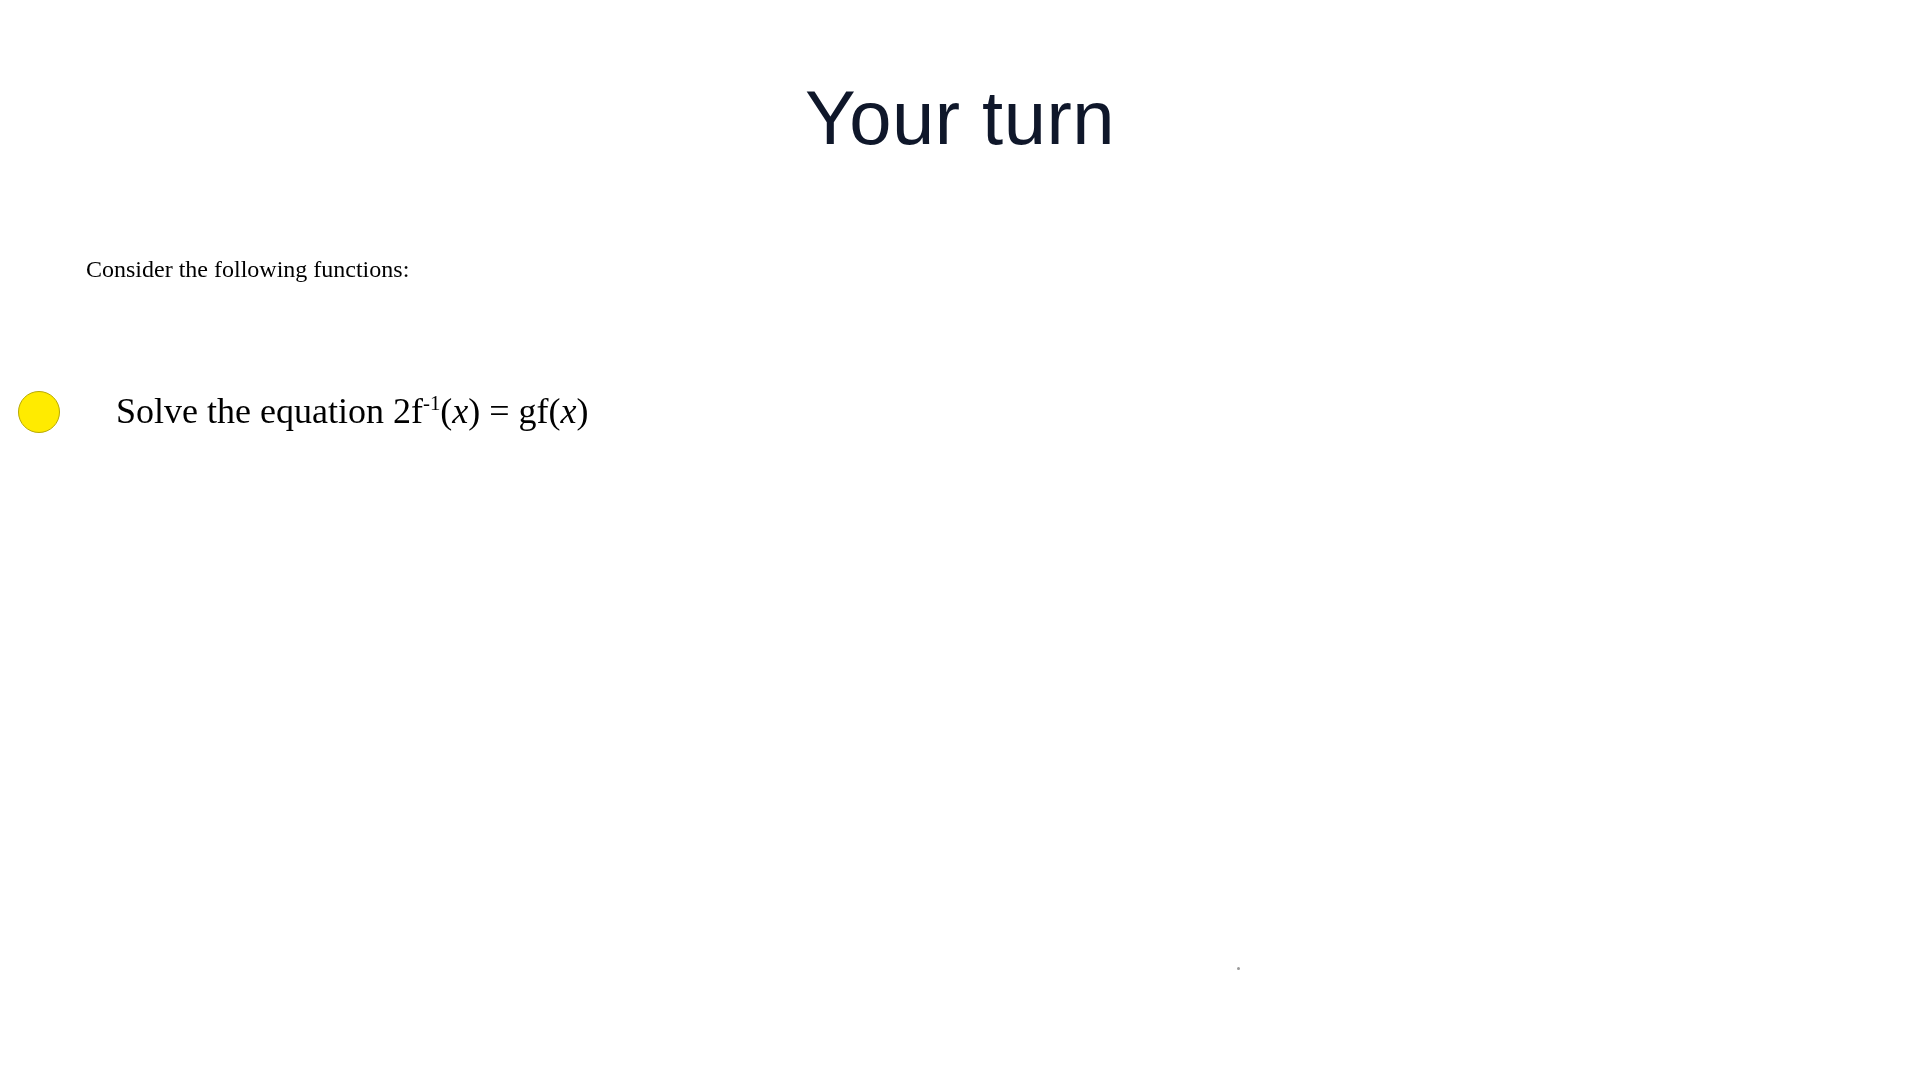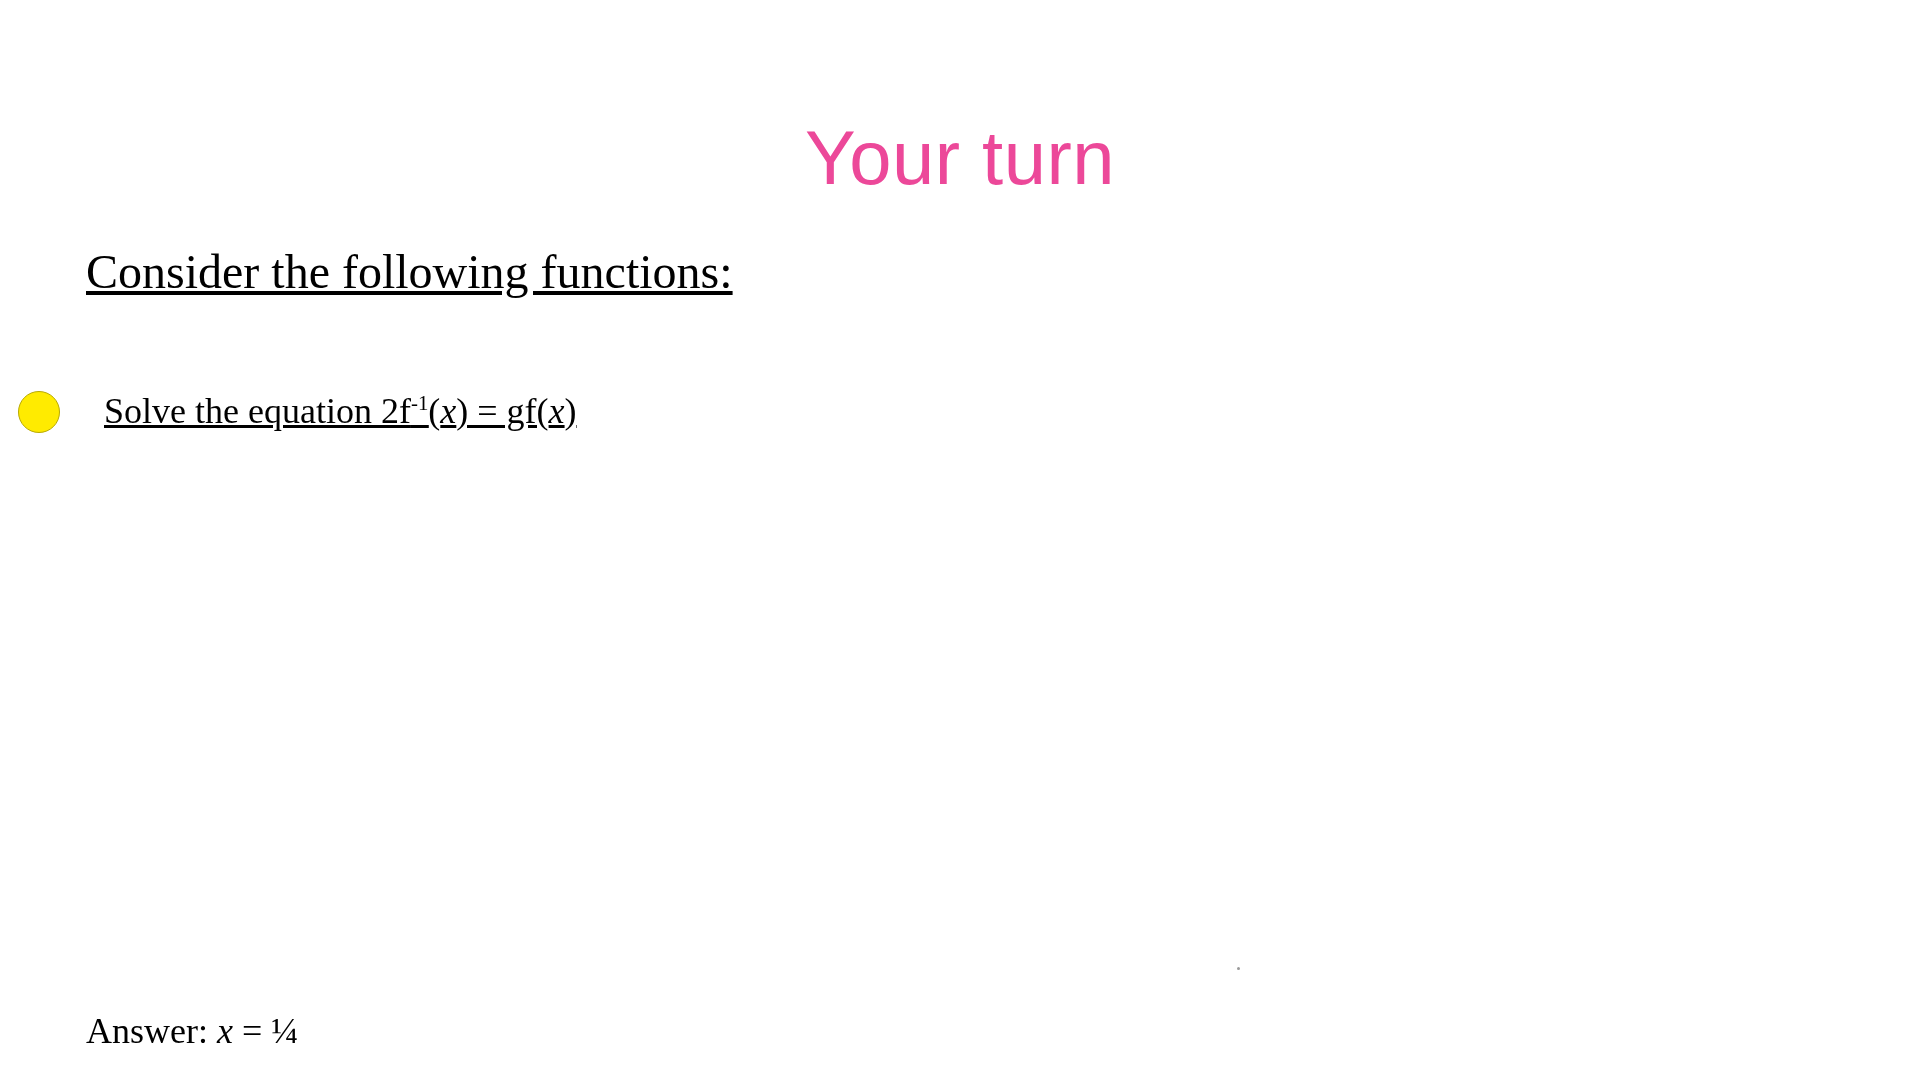--- a/index.html
+++ b/index.html
@@ -25,33 +25,31 @@
   .slide-title {
     position: absolute;
     top: 78px;
     left: 0;
     width: 1920px;
     text-align: center;
     font-family: "Liberation Sans", sans-serif;
     font-size: 76px;
     line-height: 1.05;
     font-weight: 400;
-    color: #ec4899;
+    color: #0f172a;
     letter-spacing: 0.5px;
-    margin-top: 40px;
   }
 
   .intro-line {
     position: absolute;
-    top: 243px;
+    top: 255px;
     left: 86px;
-    font-size: 48px;
+    font-size: 24px;
     line-height: 1.2;
     white-space: nowrap;
-    text-decoration: underline;
   }
 
   .functions-row {
     position: absolute;
     top: 292px;
     left: 425px;
     font-size: 36px;
     line-height: 1.2;
     white-space: nowrap;
   }
@@ -71,24 +69,23 @@
   .bullet-dot {
     width: 42px;
     height: 42px;
     border-radius: 50%;
     background: #ffeb00;
     border: 1px solid #b9aa00;
     box-sizing: border-box;
     flex: 0 0 auto;
   }
   .bullet-text {
-    margin-left: 44px;
+    margin-left: 56px;
     font-size: 36px;
     line-height: 1.2;
-    text-decoration: underline;
   }
 
   .answer-line {
     position: absolute;
     top: 1010px;
     left: 86px;
     font-size: 36px;
     line-height: 1.2;
     white-space: nowrap;
   }
@@ -120,15 +117,14 @@
   <div class="intro-line">Consider the following functions:</div>
 
 
   <div class="bullet-row">
     <span class="bullet-dot"></span>
     <span class="bullet-text"><span>Solve the equation 2f</span><sup class="inv">-1</sup><span>(</span><span class="it">x</span><span>) = gf(</span><span class="it">x</span><span>)</span></span>
   </div>
 
   <div class="stray-mark"></div>
 
-  <div class="answer-line"><span>Answer: </span><span class="it">x</span><span> = </span><span>¼</span></div>
 
 </div>
 
 </body></html>

